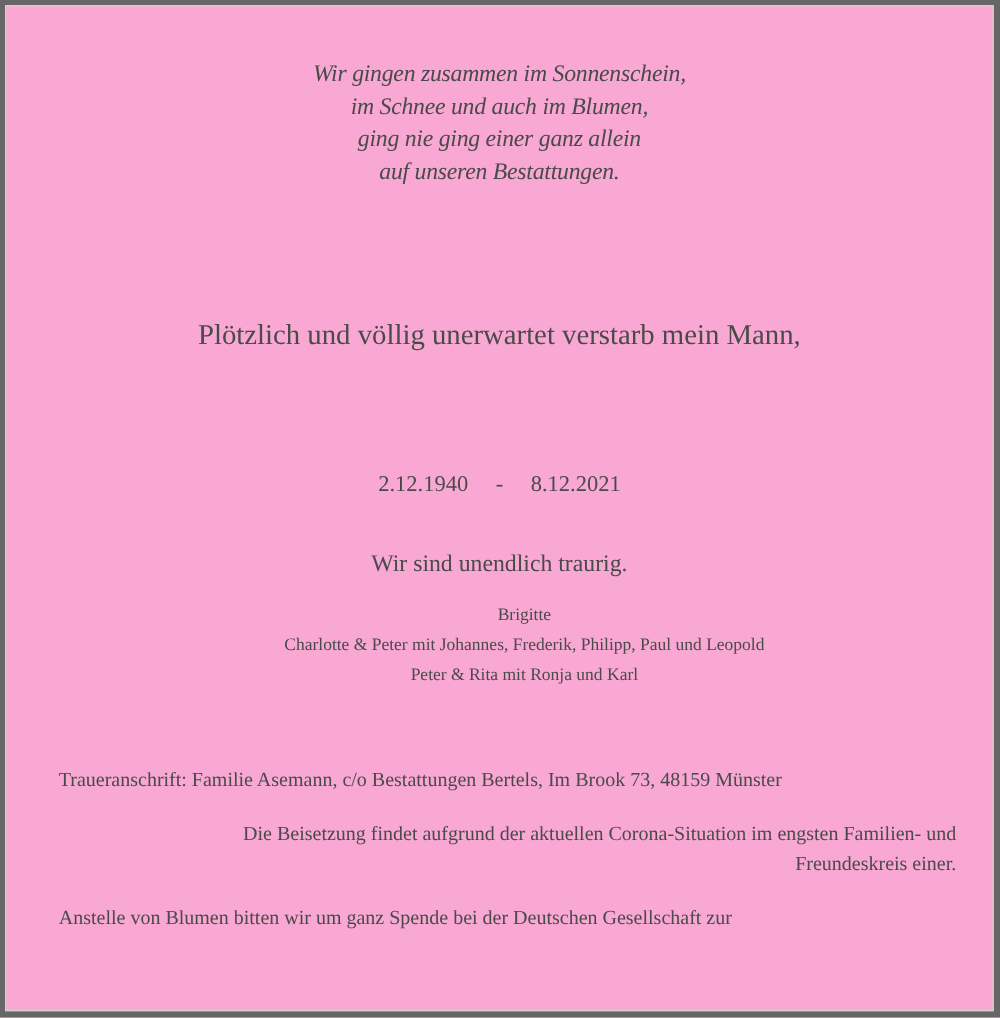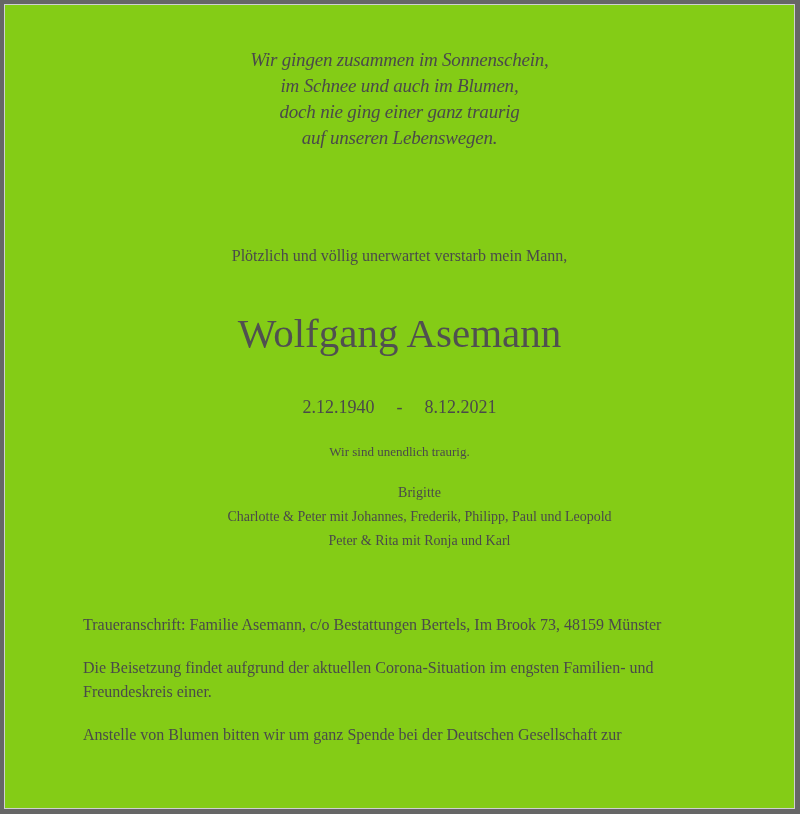--- a/index.html
+++ b/index.html
@@ -2,60 +2,59 @@
 <html><head>
 <meta charset="utf-8">
 <style>
   html, body { margin: 0; padding: 0; background: #fff; }
   body { width: 800px; height: 814px; overflow: hidden; }
   .frame {
     position: absolute; left: 0; top: 0;
     width: 800px; height: 814px; box-sizing: border-box;
     border: 4px solid #666666;
     border-right-width: 5px; border-bottom-width: 5px;
-    background: #84cc16;
+    background: #f9a8d4;
   }
   .inner {
     position: absolute; left: 0; top: 0; right: 0; bottom: 0;
     border: 1px solid #d0d0d0;
   }
   .serif { font-family: "Liberation Serif", "DejaVu Serif", serif; color: #4a4a4a; }
   .center { position: absolute; left: 0; right: 0; text-align: center; }
   .poem { top: 43px; font-style: italic; font-size: 19px; line-height: 26px; letter-spacing: -0.2px; }
   .poem div { white-space: nowrap; }
-  .intro { top: 240px; font-size: 16px; line-height: 23px; }
+  .intro { top: 252px; font-size: 23px; line-height: 23px; }
   .name { top: 304px; font-size: 41px; line-height: 50px; color: #505050; }
-  .dates { top: 371px; font-size: 18px; line-height: 24px; word-spacing: 0; margin-top: 20px; }
+  .dates { top: 371px; font-size: 18px; line-height: 24px; word-spacing: 0; }
   .dates span { display: inline-block; }
   .dates .sep { margin: 0 22px; }
-  .sad { top: 436px; font-size: 13px; line-height: 23px; }
+  .sad { top: 436px; font-size: 19px; line-height: 23px; }
   .family { top: 477px; font-size: 14px; line-height: 24px; padding-left: 40px; }
-  .info { position: absolute; left: 43px; right: 30px; font-size: 16px; line-height: 24px; margin-left: 36px; }
+  .info { position: absolute; left: 43px; right: 30px; font-size: 16px; line-height: 24px; }
   .addr { top: 609px; }
-  .burial { top: 652px; }
+  .burial { top: 652px; text-align: right; }
   .donation { top: 719px; }
 </style>
 </head>
 <body>
 
 <div class="frame">
   <div class="inner"></div>
 
   <div class="center serif poem">
     <div>Wir gingen zusammen im Sonnenschein,</div>
     <div>im Schnee und auch im Blumen,</div>
-    <div>doch nie ging einer ganz traurig</div>
-    <div>auf unseren Lebenswegen.</div>
+    <div>ging nie ging einer ganz allein</div>
+    <div>auf unseren Bestattungen.</div>
   </div>
 
   <div class="center serif intro">
     <div>Plötzlich und völlig unerwartet verstarb mein Mann,</div>
   </div>
 
-  <div class="center serif name">Wolfgang Asemann</div>
 
   <div class="center serif dates">
     <span>2.12.1940</span><span class="sep">-</span><span>8.12.2021</span>
   </div>
 
   <div class="center serif sad">Wir sind unendlich traurig.</div>
 
   <div class="center serif family">
     <div>Brigitte</div>
     <div>Charlotte &amp; Peter mit Johannes, Frederik, Philipp, Paul und Leopold</div>

